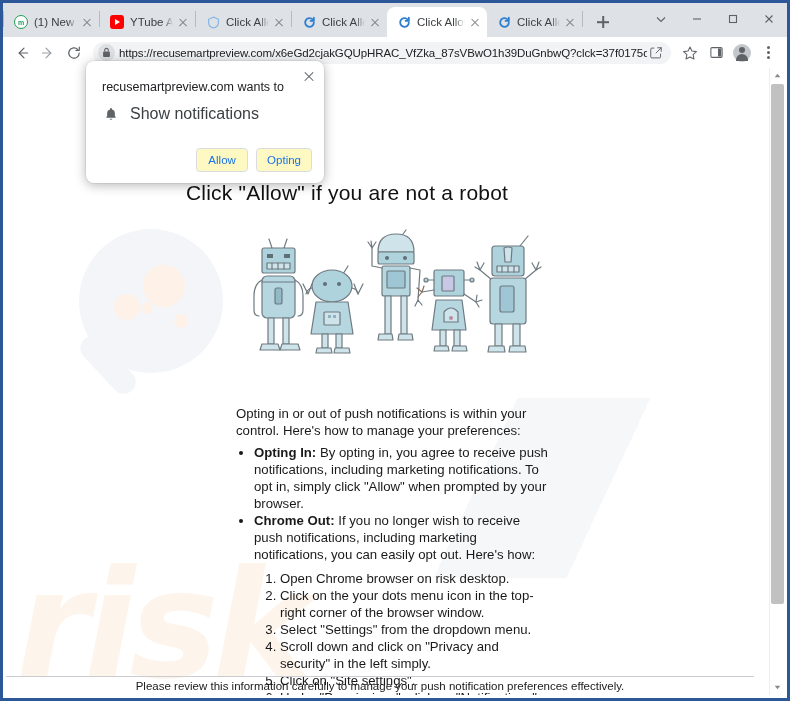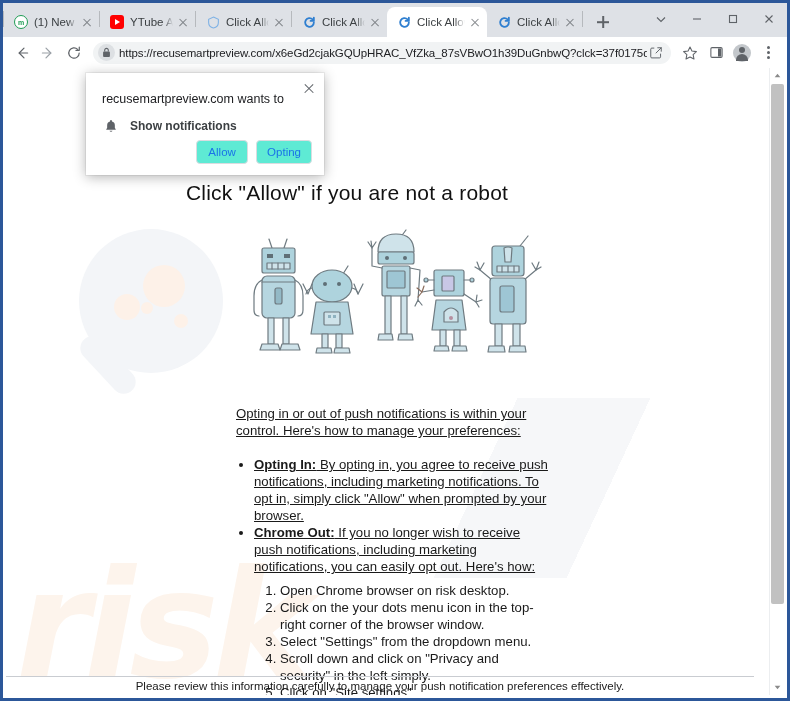--- a/index.html
+++ b/index.html
@@ -207,23 +207,23 @@
     font-size: 21px; color: #111;
     white-space: nowrap;
     letter-spacing: .2px;
   }
   #robots { position: absolute; left: 12px; top: 160px; width: 300px; height: 130px; }
 
   #bodytext {
     position: absolute; left: 0; top: 337px; width: 312px;
     font-size: 13.2px; line-height: 17px; color: #1a1a1a;
   }
-  #bodytext p.intro { margin-bottom: 17px; text-decoration: underline; }
+  #bodytext p.intro { margin-bottom: 5px; }
   #bodytext ul { margin: 0 0 4px 18px; }
-  #bodytext ul li { margin-bottom: 0px; text-decoration: underline; }
+  #bodytext ul li { margin-bottom: 0px; }
   #bodytext ol { margin: 7px 0 0 44px; }
   #bodytext ol li { margin-bottom: 0px; }
   b { font-weight: bold; }
 
   
   #footerline {
     position: absolute; left: 0; right: 15px; bottom: 18px;
     height: 1px; background: #c9ccd1;
   }
   #footer {
@@ -243,24 +243,24 @@
   }
   #sb-up { top: 0; } #sb-down { bottom: 0; }
   #sb-thumb {
     position: absolute; left: 1px; width: 13px;
     top: 16px; height: 520px;
     background: #c1c1c1; border-radius: 2px;
   }
 
   
   #permbubble {
-    position: absolute; left: 83px; top: 70px;
-    width: 238px; height: 102px;
+    position: absolute; left: 83px; top: 58px;
+    width: 238px; height: 122px;
     background: #fff;
-    border-radius: 0;
+    border-radius: 8px;
     box-shadow: 0 2px 12px rgba(0,0,0,.30), 0 0 0 1px rgba(0,0,0,.05);
     z-index: 50;
   }
   #perm-close {
     position: absolute; right: 8px; top: 8px; width: 14px; height: 14px;
   }
   #perm-close::before, #perm-close::after {
     content: ""; position: absolute; left: 1px; top: 6.5px;
     width: 12px; height: 1.2px; background: #5f6368;
   }
@@ -268,29 +268,29 @@
   #perm-close::after  { transform: rotate(-45deg); }
   #perm-title {
     position: absolute; left: 16px; top: 19px;
     font-size: 12.5px; color: #202124;
   }
   #perm-row {
     position: absolute; left: 16px; top: 44px;
     display: flex; align-items: center;
   }
   #bell { width: 18px; height: 18px; margin-right: 10px; display:flex; align-items:center; justify-content:center;}
-  #perm-opt { font-size: 12px; color: #3c4043; font-weight: bold; }
+  #perm-opt { font-size: 16px; color: #3c4043; }
   #perm-actions {
     position: absolute; right: 12px; bottom: 11px;
     display: flex; gap: 8px;
   }
   .perm-btn {
     min-width: 52px; height: 24px;
     border: 1px solid #dadce0; border-radius: 4px;
-    background: #5eead4; color: #1a73e8;
+    background: #fef9c3; color: #1a73e8;
     font-size: 11.5px; font-family: "Liberation Sans", sans-serif;
     display: flex; align-items: center; justify-content: center;
     padding: 0 10px;
   }
 </style>
 </head>
 <body>
 
 <div id="frame">
 

